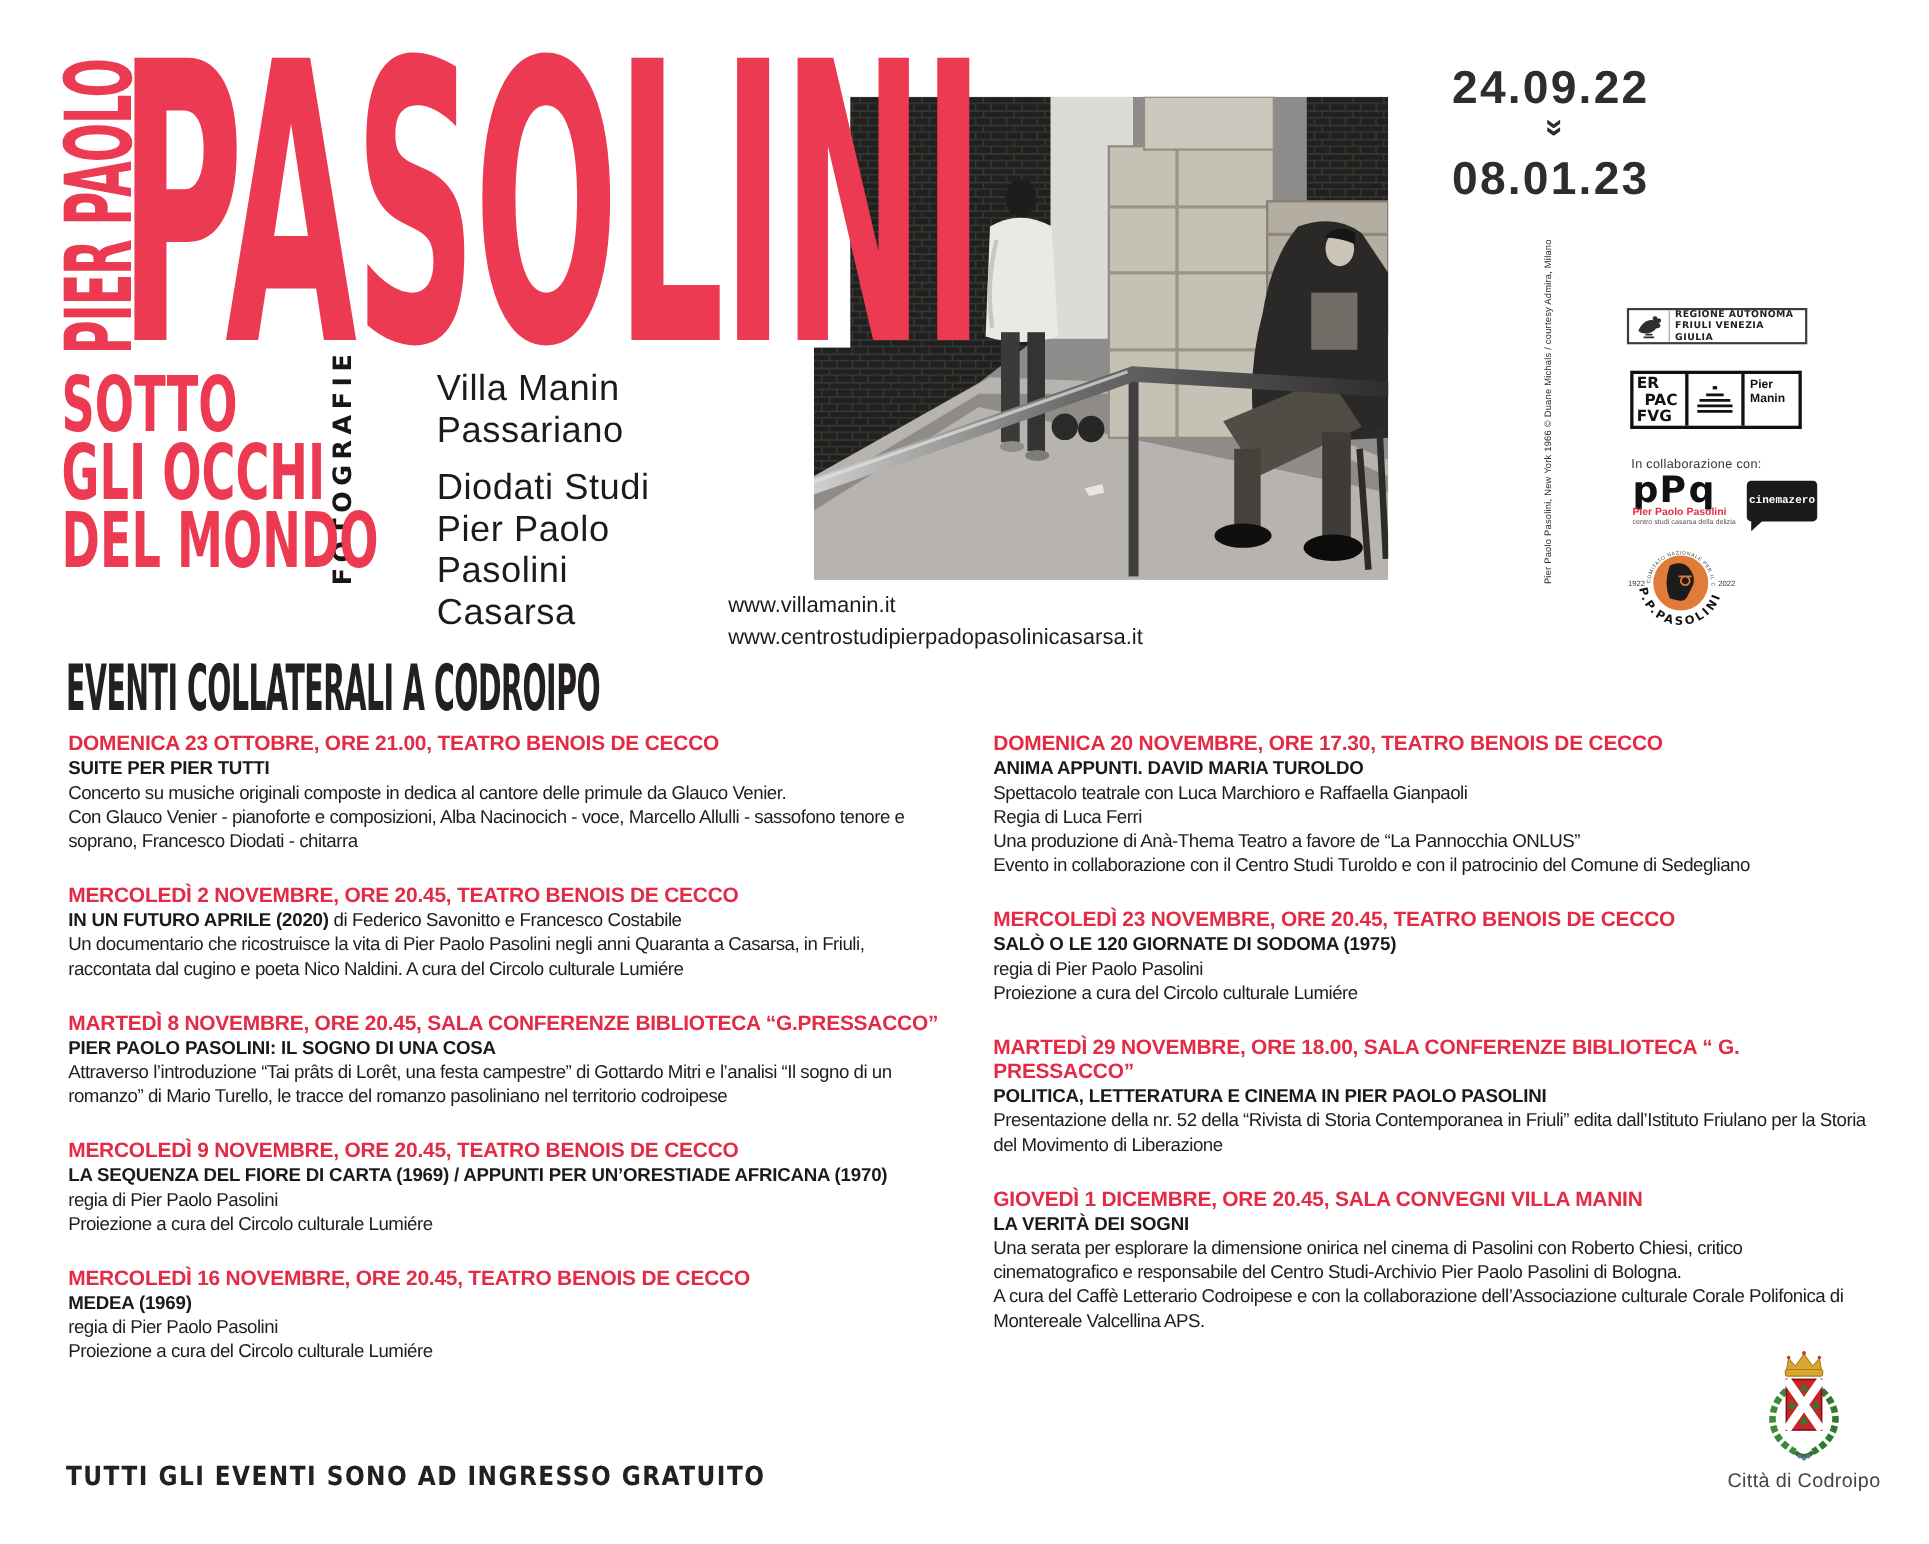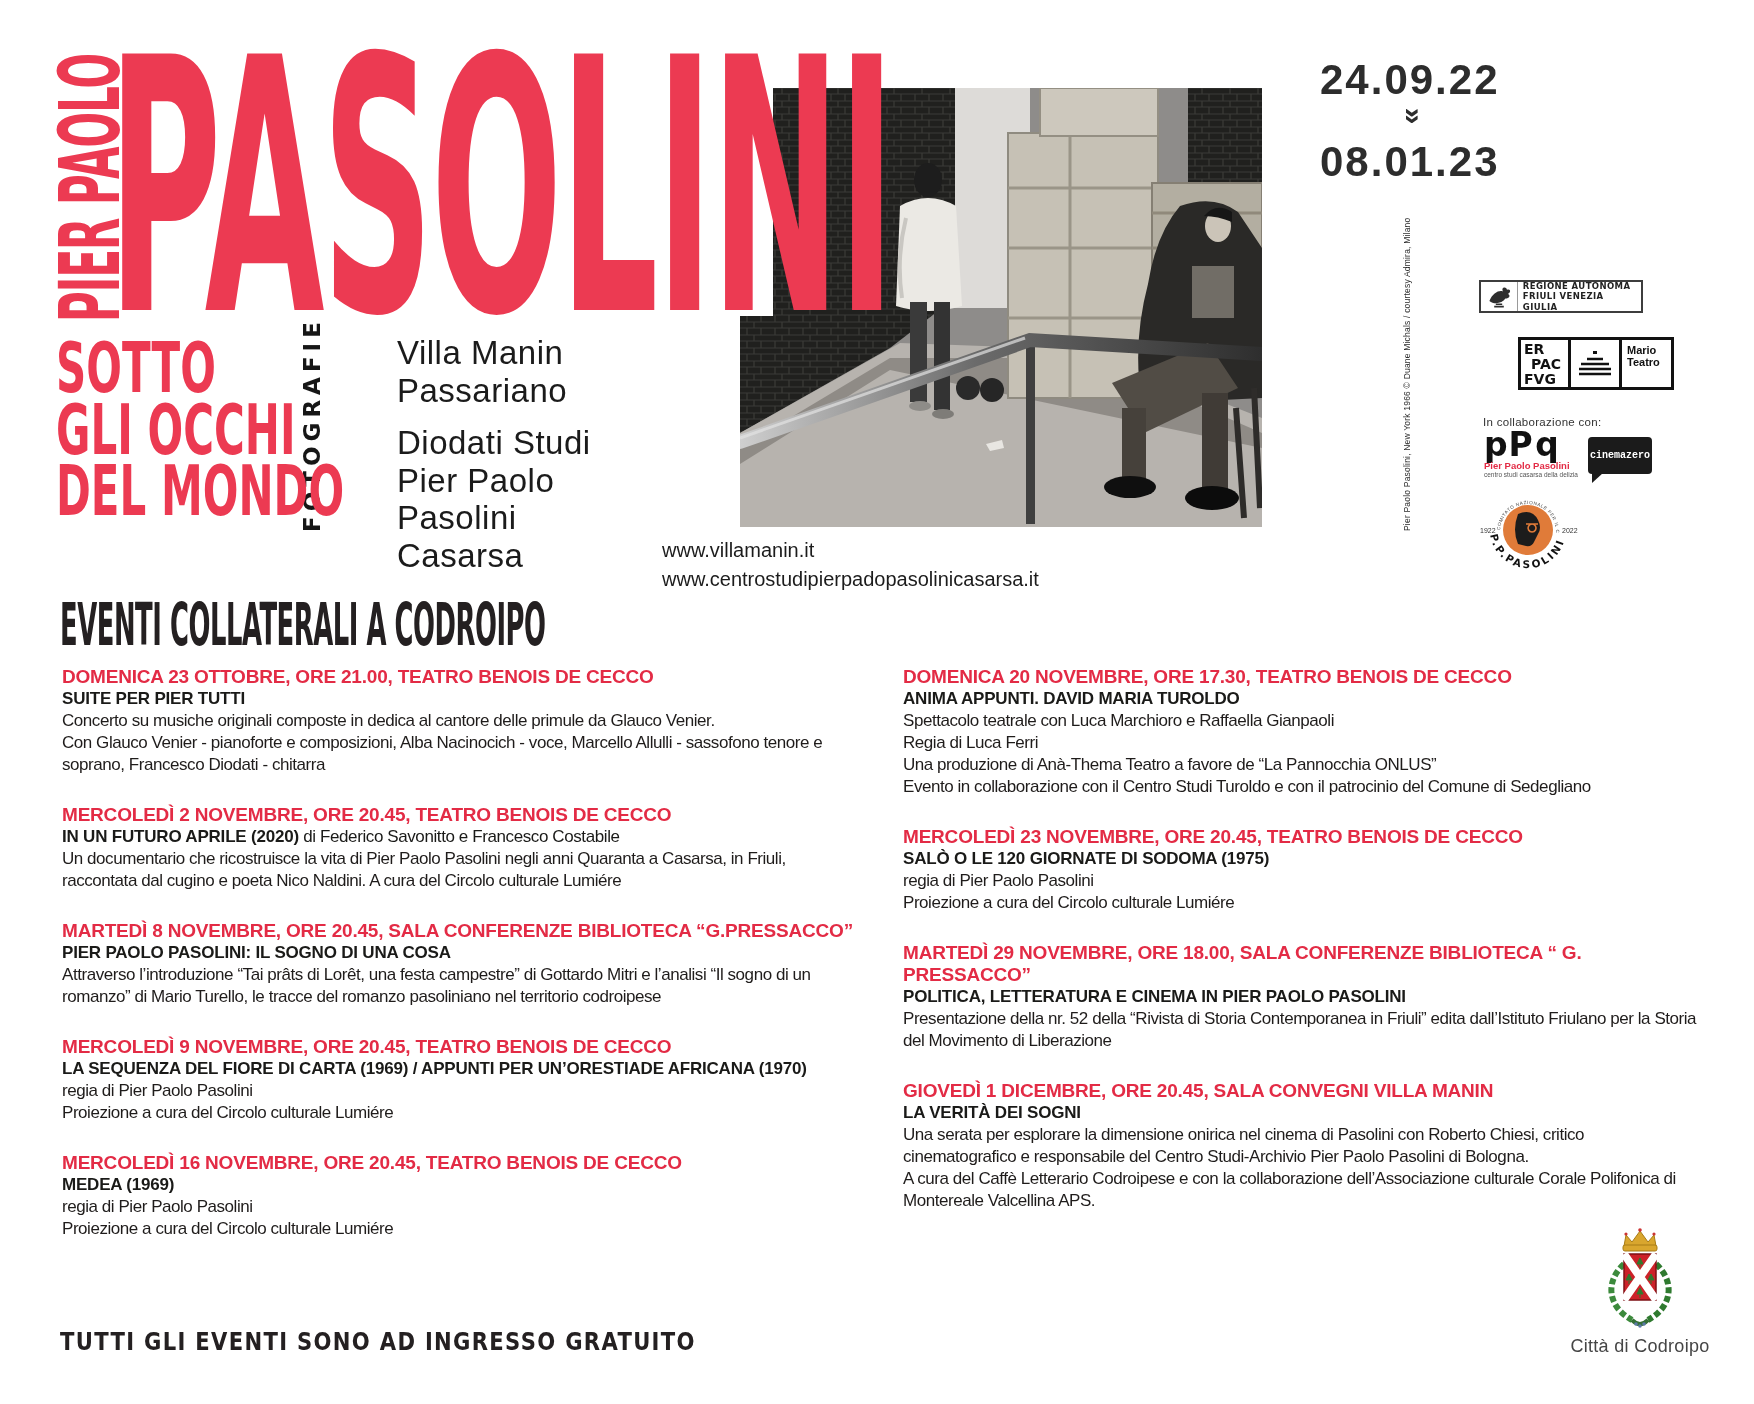--- a/index.html
+++ b/index.html
@@ -38,21 +38,21 @@
            transform:rotate(90deg);transform-origin:center;width:30px;text-align:center;}
 
   
   .regione-box{left:1479px;top:280px;width:164px;height:33px;border:2px solid #3d3d3d;
            display:flex;align-items:center;box-sizing:border-box;background:#fff;}
   .regione-eagle{width:36px;height:100%;border-right:1px solid #9a9a9a;display:flex;
            align-items:center;justify-content:center;}
   .regione-text{padding-left:5px;font-family:"DejaVu Sans",sans-serif;font-weight:bold;
            font-size:8.5px;line-height:1.25;letter-spacing:.4px;color:#222;}
   .erpac-box{left:1482px;top:337px;width:156px;height:53px;border:3px solid #111;
-           display:flex;box-sizing:border-box;background:#fff;margin-left:36px;}
+           display:flex;box-sizing:border-box;background:#fff;}
   .erpac-cell1{width:50px;border-right:3px solid #111;font-family:"DejaVu Sans",sans-serif;
            font-weight:bold;font-size:14px;line-height:15px;color:#111;padding-top:2px;box-sizing:border-box;}
   .erpac-cell1 .l1{padding-left:3px;} .erpac-cell1 .l2{padding-left:10px;} .erpac-cell1 .l3{padding-left:3px;}
   .erpac-cell2{width:51px;border-right:3px solid #111;display:flex;align-items:center;justify-content:center;box-sizing:border-box;}
   .erpac-cell3{flex:1;font-weight:bold;font-size:11px;line-height:12px;padding:4px 0 0 5px;color:#111;}
   .collab{left:1483px;top:416px;font-size:11.5px;color:#333;letter-spacing:.3px;}
   .ppp{left:1484px;top:430px;line-height:1;}
   .ppp .glyphs{font-family:"DejaVu Sans",sans-serif;font-weight:bold;font-size:33px;
            letter-spacing:1px;color:#111;line-height:30px;}
   .ppp .glyphs .flip{display:inline-block;transform:scale(-1,1);}
@@ -200,22 +200,22 @@
       <div class="l2">PAC</div>
       <div class="l3">FVG</div>
     </div>
     <div class="erpac-cell2">
       <svg width="40" height="34" viewBox="0 0 40 34">
         <rect x="18" y="4" width="4" height="3" fill="#111"></rect>
         <path d="M12,12 H28 M6,17 H34 M4,22 H36 M4,27 H36" stroke="#111" stroke-width="2.6"></path>
       </svg>
     </div>
     <div class="erpac-cell3">
-      <div>Mario</div>
-      <div>Teatro</div>
+      <div>Pier</div>
+      <div>Manin</div>
     </div>
   </div>
 
   <div class="abs collab">In collaborazione con:</div>
 
   <div class="abs ppp">
     <div class="glyphs"><span>pP</span><span class="flip">p</span></div>
     <div class="pname">Pier Paolo Pasolini</div>
     <div class="psub">centro studi  casarsa della delizia</div>
   </div>

